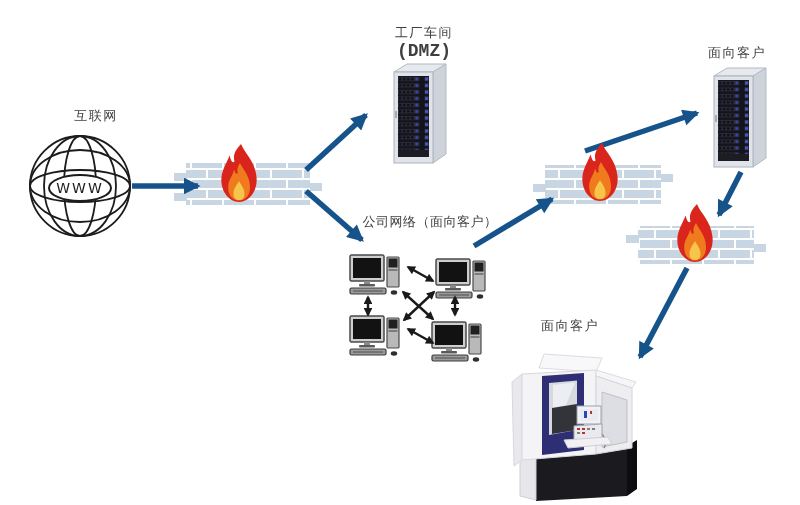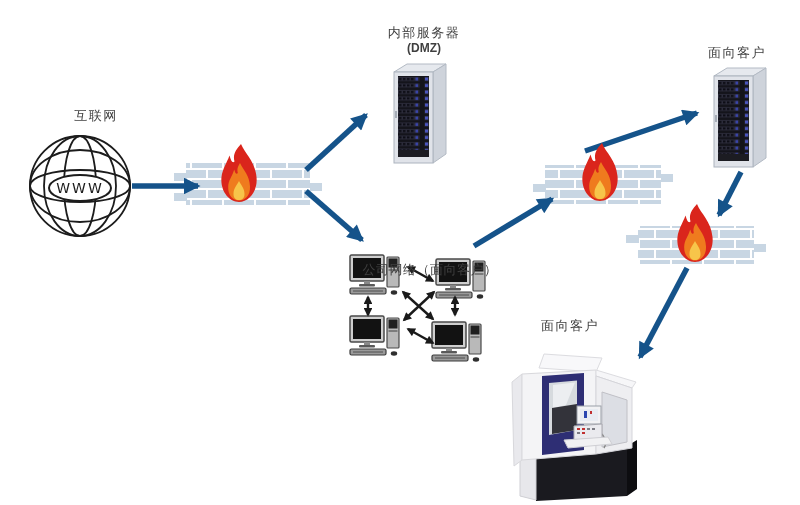--- a/index.html
+++ b/index.html
@@ -1,22 +1,22 @@
 <!DOCTYPE html>
 <html style="--arrow: #15538a; --black-arrow: #1a1a1a; --brick: #c8d6e3; --flame-outer: #da251c; --flame-mid: #ef7b1e; --flame-inner: #f7c54a; --label-text: #3f3f3f;"><head>
 <meta charset="utf-8">
 <style>
   html,body{margin:0;padding:0;background:#fff;}
   .stage{position:relative;width:800px;height:505px;background:#fff;overflow:hidden;
          font-family:"DejaVu Sans",sans-serif;}
   .stage > svg{position:absolute;left:0;top:0;}
   .label{position:absolute;font-family:"DejaVu Serif",serif;color:var(--label-text,#3f3f3f);
          font-size:13px;letter-spacing:1.5px;text-align:center;white-space:nowrap;}
-  .label-dmz{font-family:Liberation Sans, sans-serif;font-weight:bold;letter-spacing:0;font-size:12px;}
-  .label-company{letter-spacing:0.5px;margin-top:48px;}
+  .label-dmz{font-family:Liberation Mono, monospace;font-weight:bold;letter-spacing:0;font-size:18px;}
+  .label-company{letter-spacing:0.5px;}
 </style>
 </head>
 <body>
 
 <div class="stage">
 
 <svg width="800" height="505" viewBox="0 0 800 505">
   <defs>
     <marker id="ab-blue" markerWidth="3.4" markerHeight="3" refX="8.5" refY="5" orient="auto-start-reverse" viewBox="0 0 10 10">
       <path d="M0,0 L10,5 L0,10 Z" fill="var(--arrow,#15538a)"></path>
@@ -156,21 +156,21 @@
     <rect x="81" y="78" width="3" height="2" fill="#7c7c84"></rect>
     <rect x="71" y="82" width="3" height="2" fill="#7c7c84"></rect>
     <rect x="76" y="82" width="3" height="2" fill="#c03030"></rect>
     <rect x="86" y="78" width="3" height="2" fill="#7c7c84"></rect>
     <polygon points="58,90 102,87 106,94 62,98" fill="#f1f1f3" stroke="#cfcfd4" stroke-width="1"></polygon>
   </g>
 </svg>
 
 <div class="label" style="left:46px;top:107px;width:100px;">互联网</div>
 
-<div class="label" style="left:374px;top:24px;width:100px;">内部服务器</div>
+<div class="label" style="left:374px;top:24px;width:100px;">工厂车间</div>
 <div class="label label-dmz" style="left:374px;top:41px;width:100px;">(DMZ)</div>
 
 <div class="label label-company" style="left:355px;top:213px;width:150px;">公司网络（面向客户）</div>
 
 <div class="label" style="left:687px;top:44px;width:100px;">面向客户</div>
 
 <div class="label" style="left:525px;top:317px;width:90px;">面向客户</div>
 
 </div>
 

